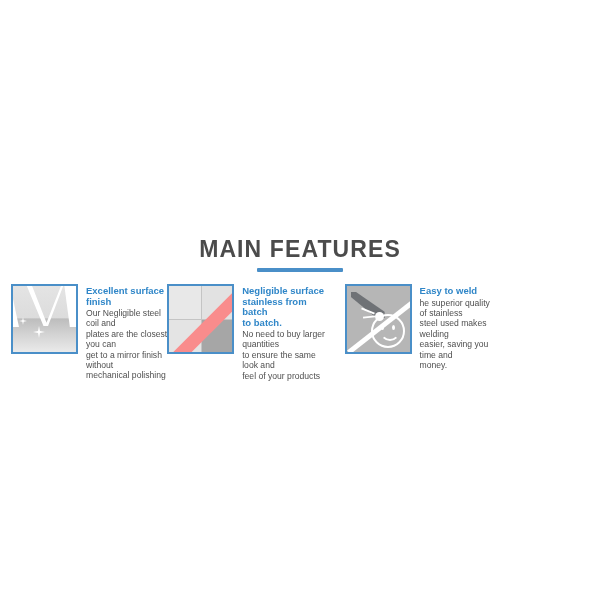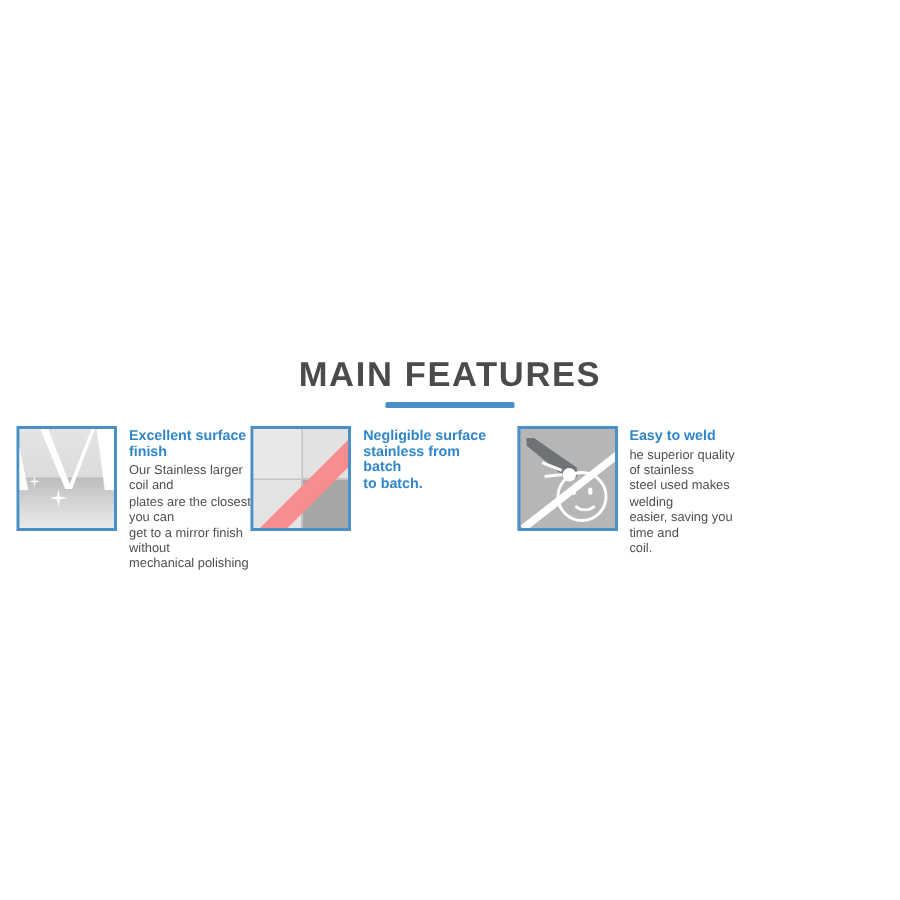--- a/index.html
+++ b/index.html
@@ -237,41 +237,44 @@
     <div class="feature feature-1">
       <div class="icon-box icon-mirror">
         <span class="ray ray-l"></span>
         <span class="ray ray-r"></span>
         <span class="vee"></span>
         <span class="spark spark-a"></span>
         <span class="spark spark-b"></span>
       </div>
       <div class="feature-text">
         <p class="feature-heading">Excellent surface finish</p>
-        <p class="feature-body">Our Stainless larger coil and
+        <p class="feature-body">Our Negligible steel coil and
 plates are the closest you can
 get to a mirror finish without
 mechanical polishing</p>
       </div>
     </div>
 
     <div class="feature feature-2">
       <div class="icon-box icon-batch">
         <span class="q q-tl"></span>
         <span class="q q-tr"></span>
         <span class="q q-bl"></span>
         <span class="q q-br"></span>
         <span class="gridline gl-v"></span>
         <span class="gridline gl-h"></span>
         <span class="stripe"></span>
       </div>
       <div class="feature-text">
         <p class="feature-heading">Negligible surface
 stainless from batch
 to batch.</p>
+        <p class="feature-body">No need to buy larger quantities
+to ensure the same look and
+feel of your products</p>
       </div>
     </div>
 
     <div class="feature feature-3">
       <div class="icon-box icon-weld">
         <span class="beam"></span>
         <span class="torch"></span>
         <span class="flick flick-1"></span>
         <span class="flick flick-2"></span>
         <span class="torch-tip"></span>
@@ -279,18 +282,18 @@
           <span class="eye eye-l"></span>
           <span class="eye eye-r"></span>
           <span class="mouth"></span>
         </span>
       </div>
       <div class="feature-text">
         <p class="feature-heading">Easy to weld</p>
         <p class="feature-body">he superior quality of stainless
 steel used makes welding
 easier, saving you time and
-coil.</p>
+money.</p>
       </div>
     </div>
 
   </div>
 </div>
 
 </body></html>

